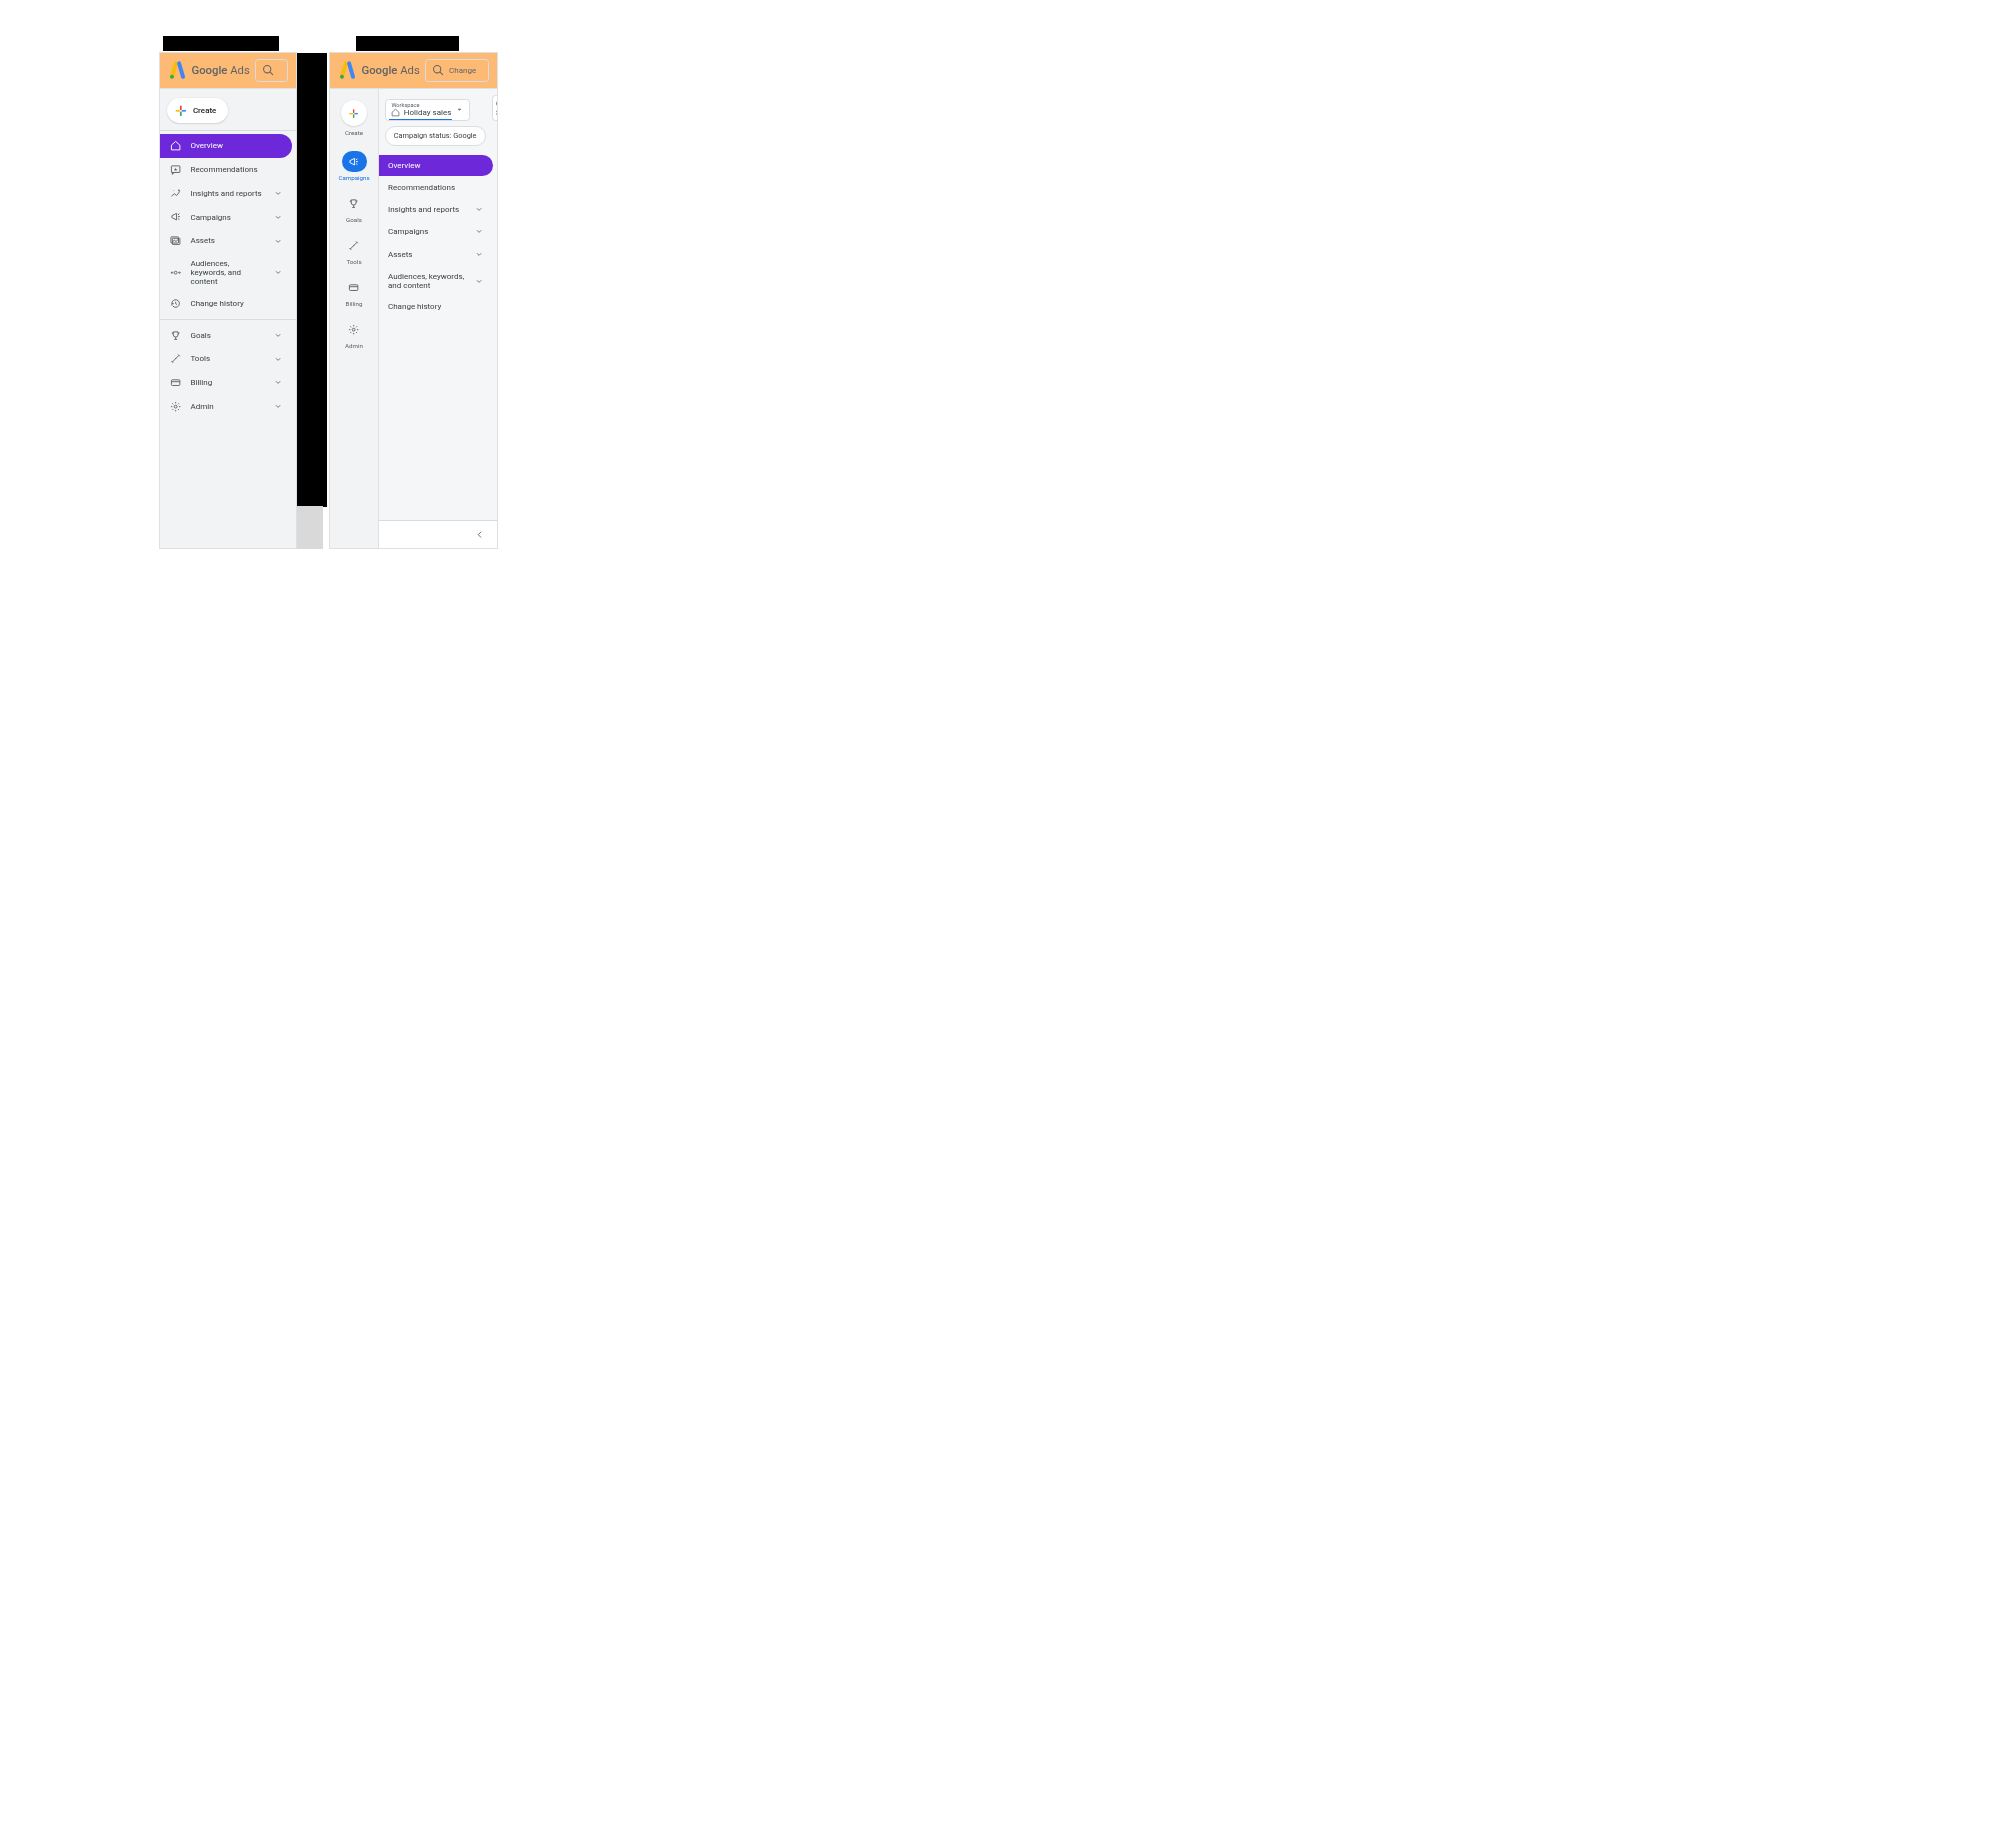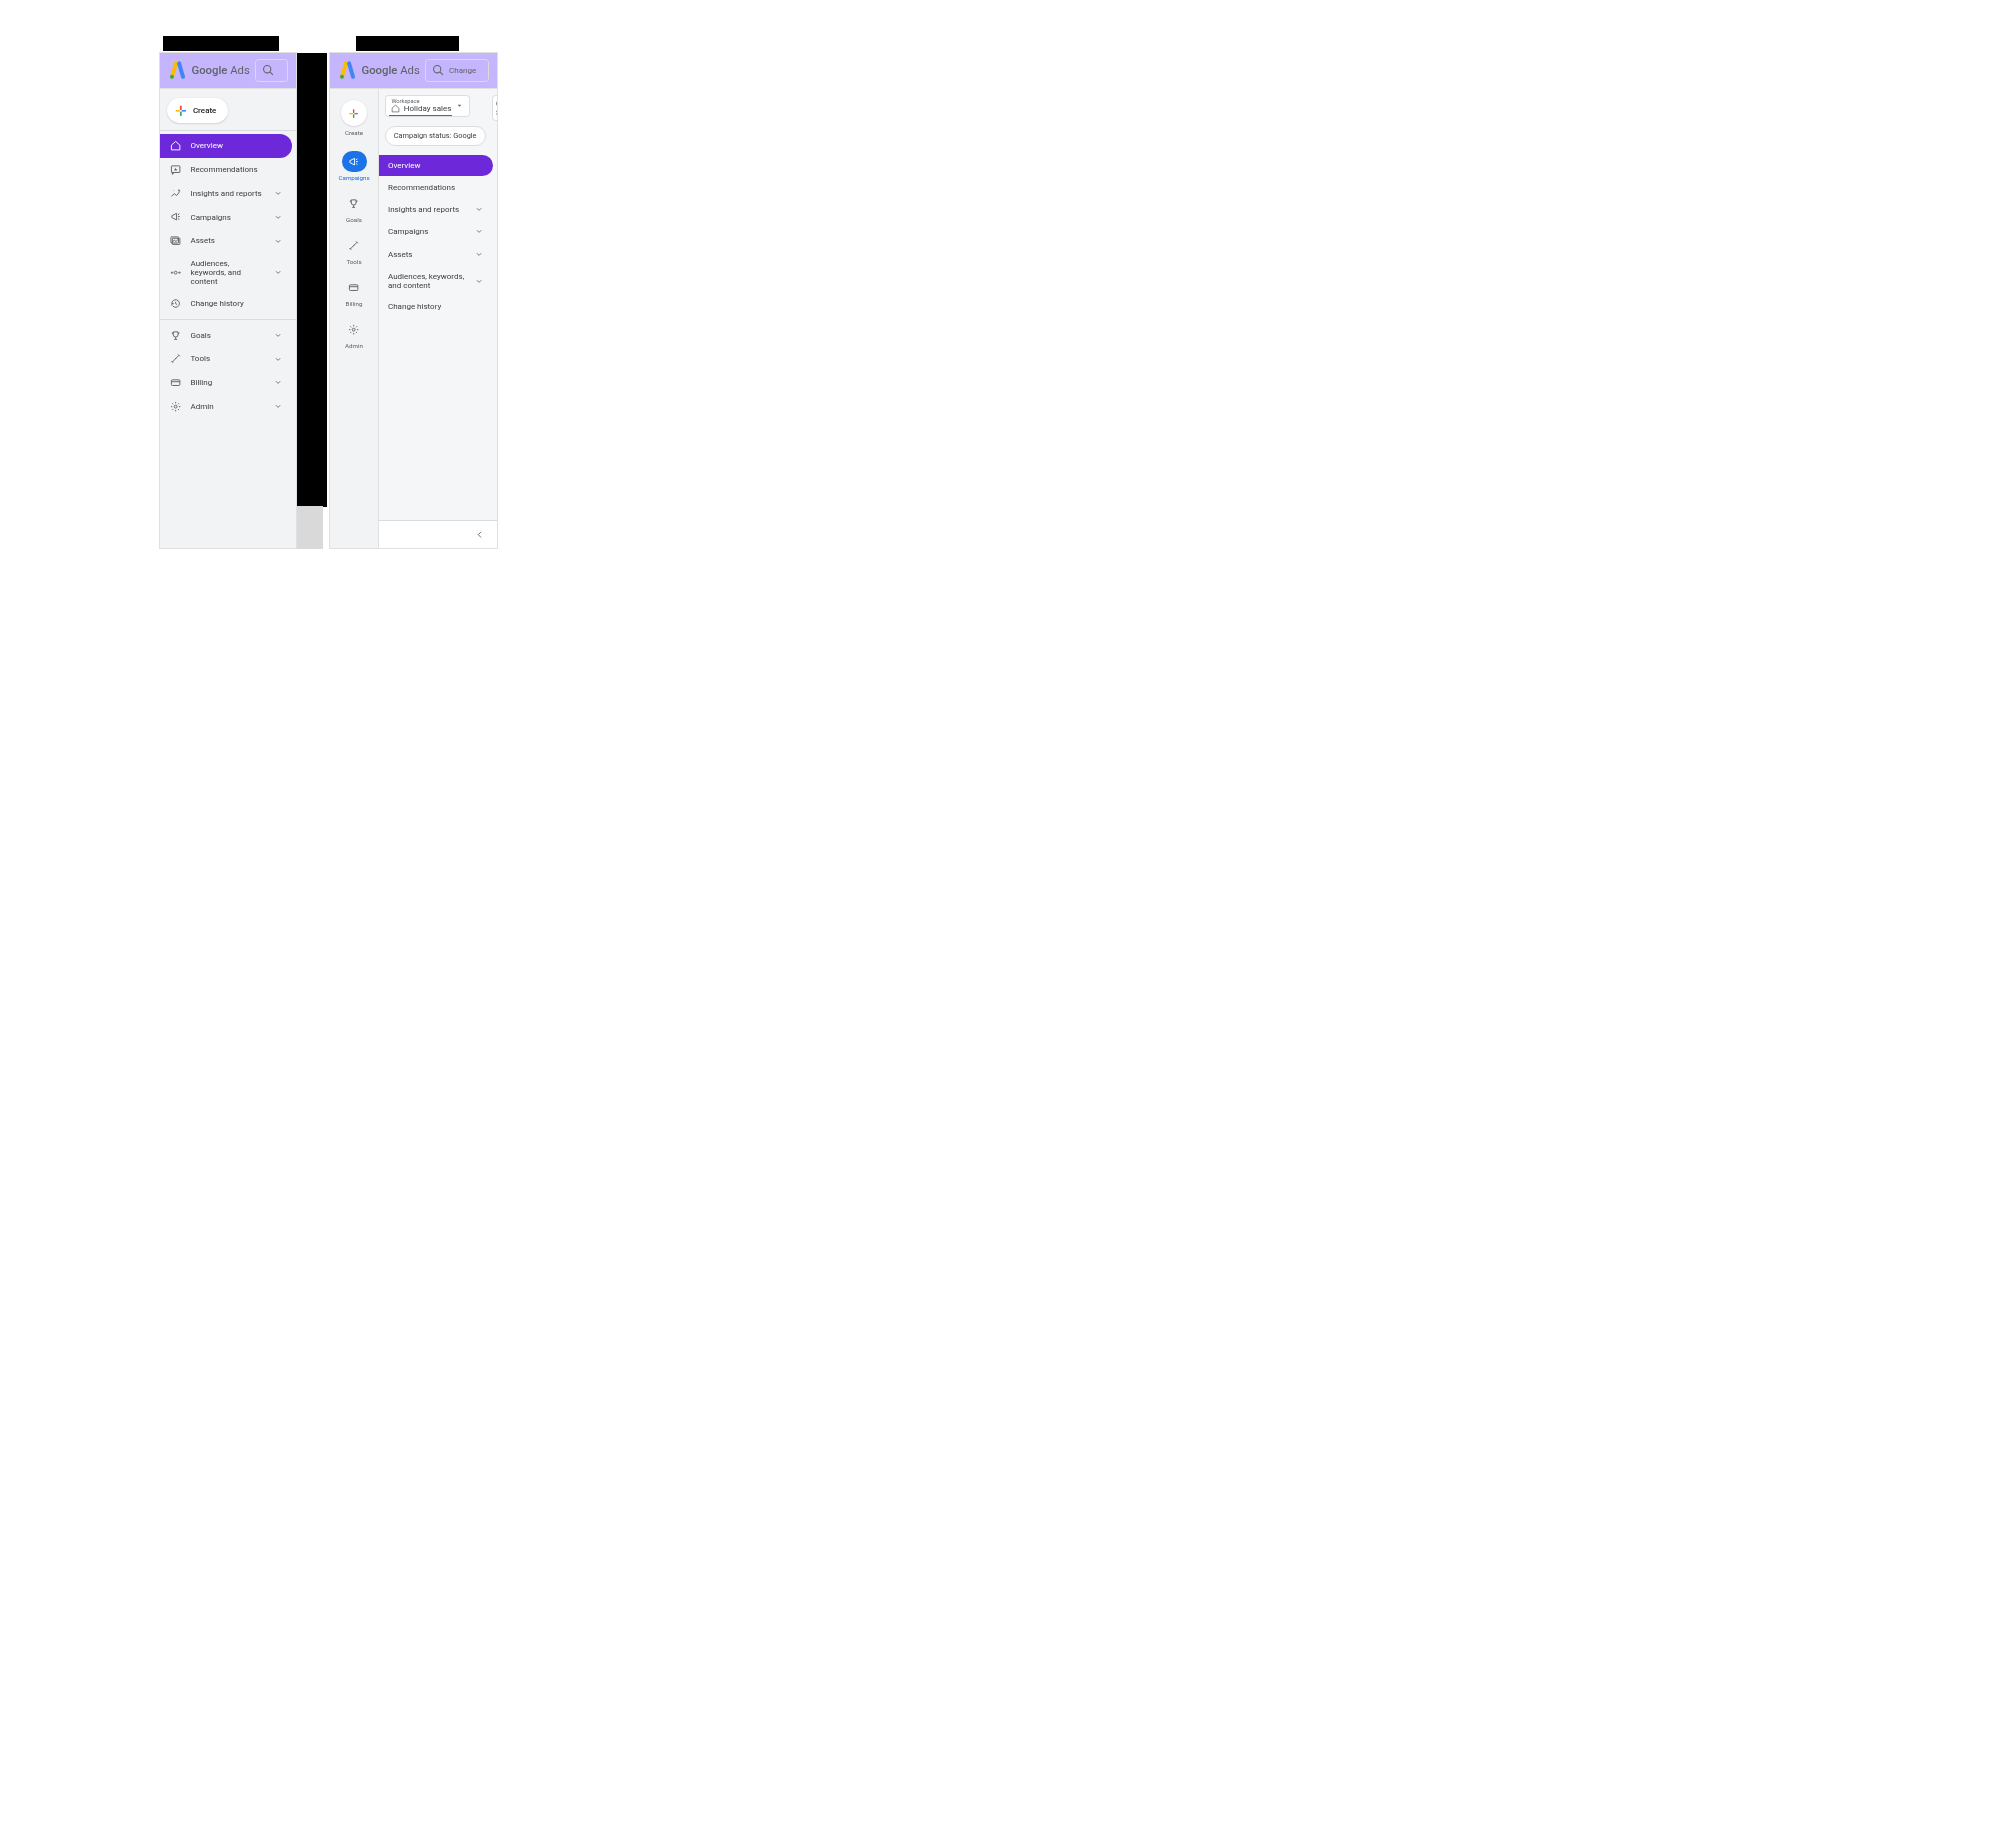--- a/index.html
+++ b/index.html
@@ -12,21 +12,21 @@
 .bb-top-right { top: 36px; left: 356px; width: 103px; height: 14.7px; }
 .bb-center { top: 53px; left: 297px; width: 30px; height: 454px; }
 .gray-tail { position: absolute; top: 506px; left: 295px; width: 28px; height: 43px; background: #d9d9d9; }
 
 
 .panel { position: absolute; background: #f1f3f4; border: 1.1px solid #e0e0e0; }
 .panel-left { top: 52px; left: 159px; width: 138px; height: 497px; }
 .panel-right { top: 52px; left: 329px; width: 169px; height: 497px; overflow: hidden; }
 
 
-.top-header { height: 36px; background: #c4b5fd; display: flex; align-items: center; padding: 0 8px; gap: 5.7px; border-bottom: 0.6px solid #e0e0e0; }
+.top-header { height: 36px; background: #fdba74; display: flex; align-items: center; padding: 0 8px; gap: 5.7px; border-bottom: 0.6px solid #e0e0e0; }
 .gads-logo { display: flex; align-items: center; gap: 4.5px; }
 .gads-a { width: 19px; height: 19px; flex-shrink: 0; }
 .gads-word { font-size: 11.3px; color: #5f6368; }
 .gads-word .goog { font-weight: 500; }
 .gads-word .ads { font-weight: 400; }
 .search-box { flex: 1; height: 23px; border: 0.6px solid #dadce0; border-radius: 3.4px; display: flex; align-items: center; padding: 0 5.7px; gap: 4.5px; color: #5f6368; font-size: 8px; min-width: 0; }
 .search-box svg { width: 12.5px; height: 12.5px; flex-shrink: 0; }
 
 
 .panel-body { padding: 0; background: #f1f3f4; height: calc(100% - 36px); position: relative; }
@@ -53,21 +53,21 @@
 .mini-item { display: flex; flex-direction: column; align-items: center; gap: 2.3px; padding: 5.7px 0; cursor: pointer; width: 100%; color: #5f6368; }
 .mini-item .icon-wrap { width: 25px; height: 20.4px; display: flex; align-items: center; justify-content: center; border-radius: 10.2px; }
 .mini-item.active { color: #1a73e8; }
 .mini-item.active .icon-wrap { background: #1a73e8; color: #fff; }
 .mini-item .mini-lbl { font-size: 6.2px; }
 .mini-item svg { width: 11.3px; height: 11.3px; }
 .mini-create { margin-bottom: 3.4px; }
 
 
 .right-main { position: absolute; left: 49px; right: 0; top: 0; bottom: 0; background: #f5f6f7; overflow: hidden; }
-.right-toolbar { padding: 5.7px 5.7px 4.5px 5.7px; display: flex; gap: 22px; align-items: flex-start; }
+.right-toolbar { padding: 5.7px 5.7px 4.5px 5.7px; display: flex; gap: 22px; align-items: flex-end; }
 .workspace { background: #fff; border: 0.6px solid #dadce0; border-radius: 3.4px; padding: 2.3px 5.7px 3.4px 5.7px; display: flex; flex-direction: column; min-width: 85px; position: relative; }
 .workspace .ws-label { font-size: 5.7px; color: #5f6368; }
 .workspace .ws-row { display: flex; align-items: center; gap: 3.4px; font-size: 8px; color: #3c4043; }
 .workspace::after { content: ""; position: absolute; left: 3.4px; right: 17px; bottom: 0px; height: 1.7px; background: #1a73e8; }
 .drop-caret { position: absolute; right: 4.5px; top: 5.7px; color: #5f6368; }
 .drop-caret svg { width: 9px; height: 9px; }
 .partial-btn { background: #fff; border: 0.6px solid #dadce0; border-radius: 3.4px; padding: 3.4px 3.4px; font-size: 7.4px; color: #3c4043; min-width: 10.2px; overflow: hidden; display:flex; flex-direction:column; justify-content:center; }
 .status-pill { display: inline-block; background: #fff; border: 0.6px solid #dadce0; border-radius: 566px; padding: 4.5px 8px; font-size: 7.4px; color: #3c4043; margin: 0 0 0 5.7px; }
 .right-nav { padding-top: 9px; }
 .right-nav .nav-item { padding-left: 9px; }

